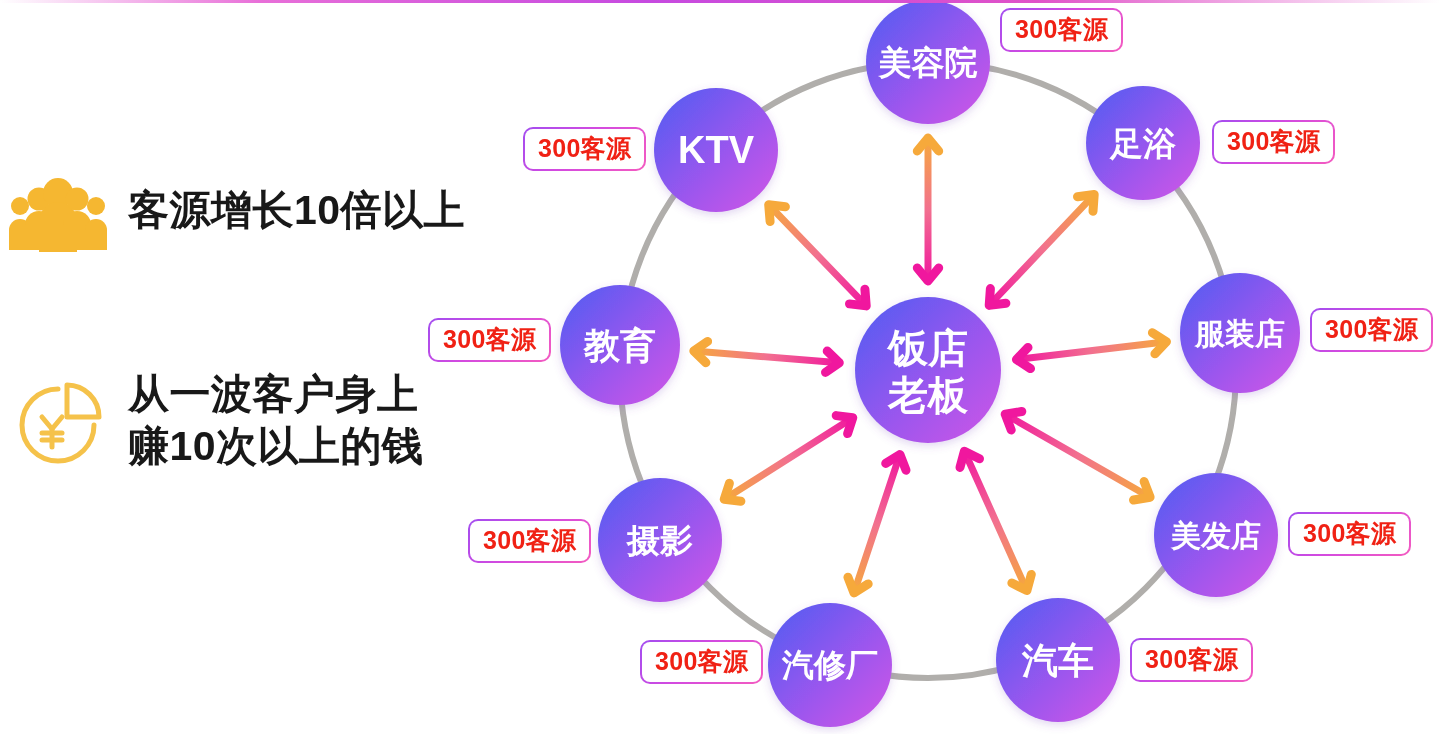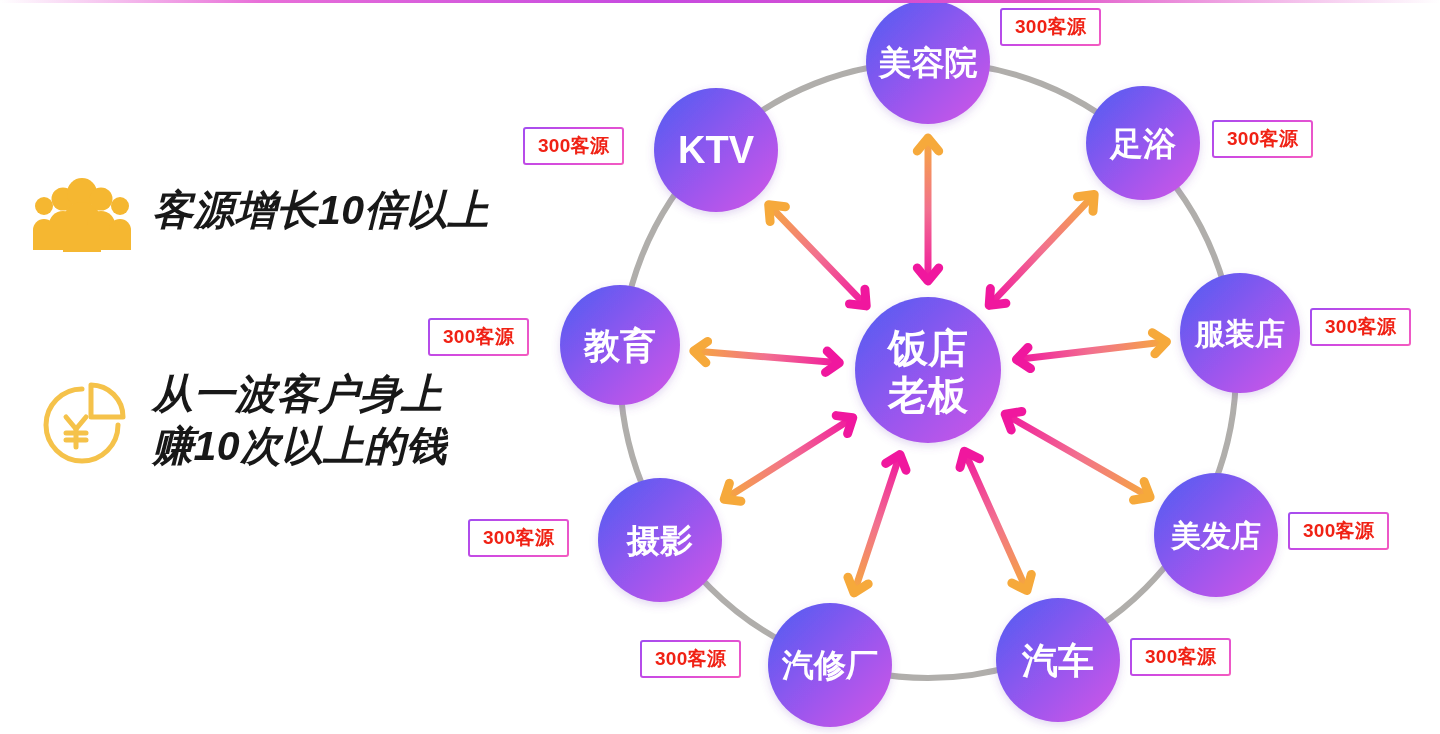--- a/index.html
+++ b/index.html
@@ -21,24 +21,23 @@
   #top-rule {
     position: absolute; top: 0; left: 0;
     width: 1440px; height: 3px;
     background: linear-gradient(90deg,#ffffff 0%,#e86fd8 18%,#c64ae0 45%,#e052c8 72%,#ffffff 100%);
     z-index: 40;
   }
 
   
   #left-panel {
     position: absolute;
-    left: 30px; top: 178px;
+    left: 6px; top: 178px;
     width: 540px;
     z-index: 20;
-    font-style: italic;
   }
   .benefit {
     display: flex;
     align-items: flex-start;
     gap: 18px;
   }
   .benefit + .benefit { margin-top: 108px; align-items: flex-end; }
   .benefit-icon {
     flex: 0 0 auto;
     width: 104px;
@@ -69,24 +68,24 @@
     font-weight: 700;
     text-anchor: middle;
     dominant-baseline: central;
     paint-order: stroke;
   }
 
   
   .badge {
     position: absolute;
     background: #ffffff;
-    border-radius: 3px;
+    border-radius: 10px;
     padding: 7px 13px 8px;
     color: #f02114;
-    font-size: 19px;
+    font-size: 25px;
     font-weight: 700;
     line-height: 1;
     white-space: nowrap;
     z-index: 30;
     letter-spacing: 0.3px;
     border: 2px solid transparent;
     background-image:
        linear-gradient(#ffffff,#ffffff),
        linear-gradient(135deg,#a24df0 0%,#d34ae0 45%,#f45bc0 100%);
     background-origin: border-box;

